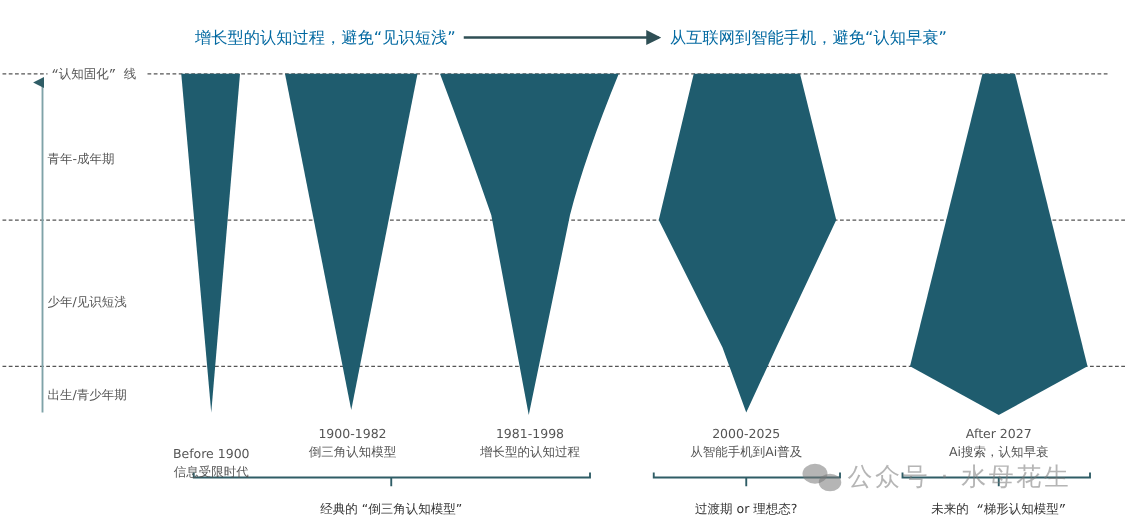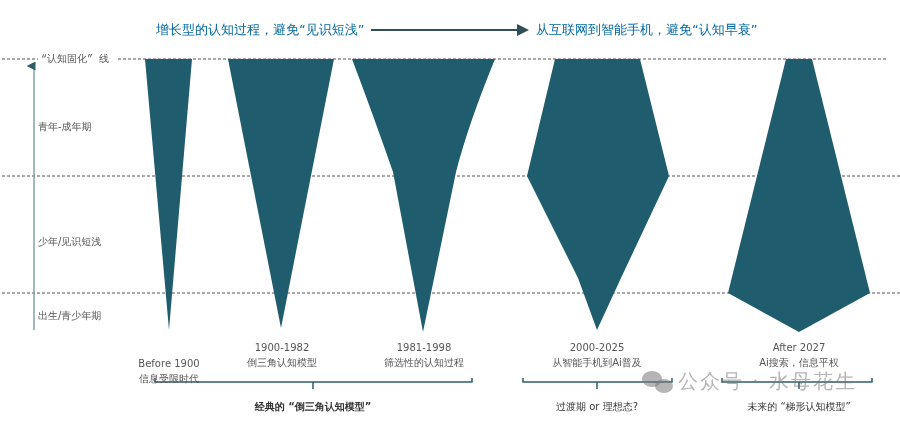--- a/index.html
+++ b/index.html
@@ -68,28 +68,28 @@
 <div class="abs era" style="left:169px; top:320px;margin-top:36px;">
   <div>Before 1900</div>
   <div>信息受限时代</div>
 </div>
 <div class="abs era" style="left:282px; top:340px;">
   <div>1900-1982</div>
   <div>倒三角认知模型</div>
 </div>
 <div class="abs era" style="left:424px; top:340px;">
   <div>1981-1998</div>
-  <div>筛选性的认知过程</div>
+  <div>增长型的认知过程</div>
 </div>
 <div class="abs era" style="left:597px; top:340px;">
   <div>2000-2025</div>
   <div>从智能手机到Ai普及</div>
 </div>
 <div class="abs era" style="left:799px; top:340px;">
   <div>After 2027</div>
-  <div>Ai搜索，信息平权</div>
+  <div>Ai搜索，认知早衰</div>
 </div>
 
-<div class="abs group" style="left:313px; top:400px;font-weight:bold;">经典的 “倒三角认知模型”</div>
+<div class="abs group" style="left:313px; top:400px;">经典的 “倒三角认知模型”</div>
 <div class="abs group" style="left:597px; top:400px;">过渡期 or 理想态?</div>
-<div class="abs group" style="left:799px; top:400px;">未来的 “梯形认知模型”</div>
+<div class="abs group" style="left:799px; top:400px;font-family:Liberation Mono, monospace;">未来的 “梯形认知模型”</div>
 
 <div class="abs wm" style="left:678px; top:368px;">公众号 · 水母花生</div>
 
 </body></html>

